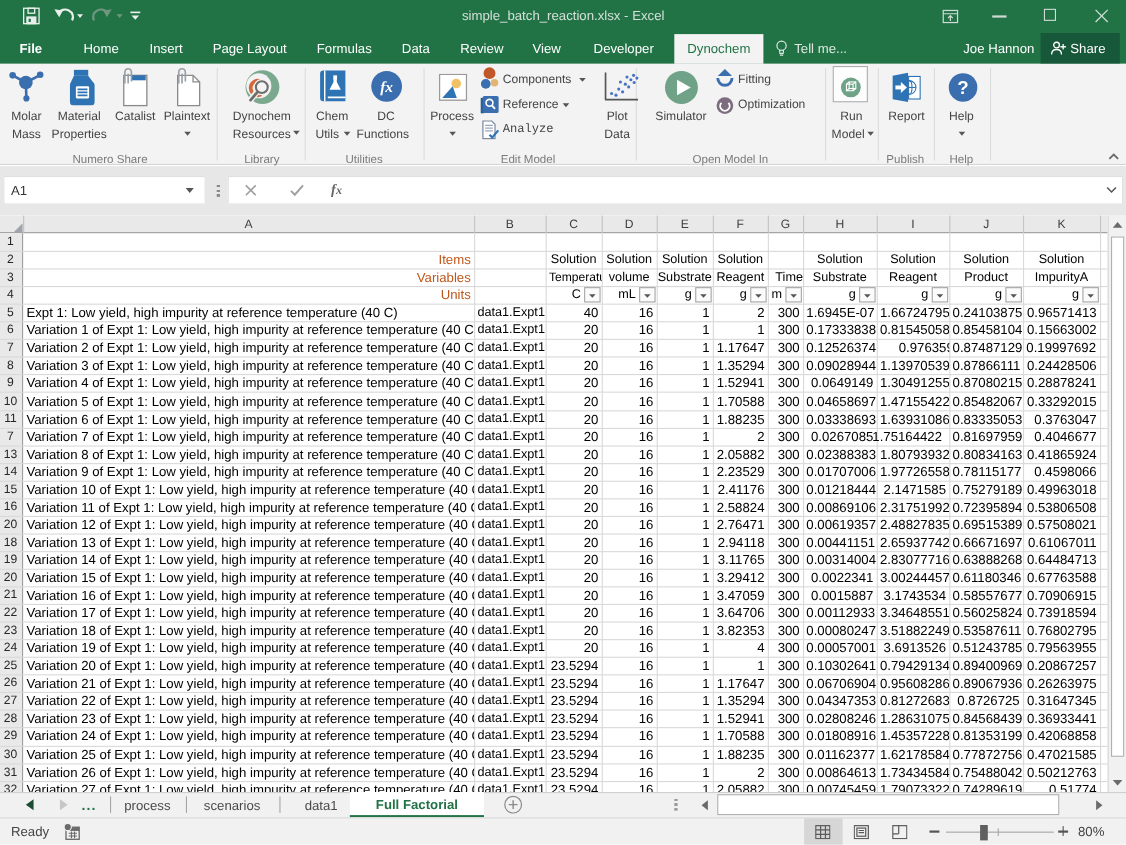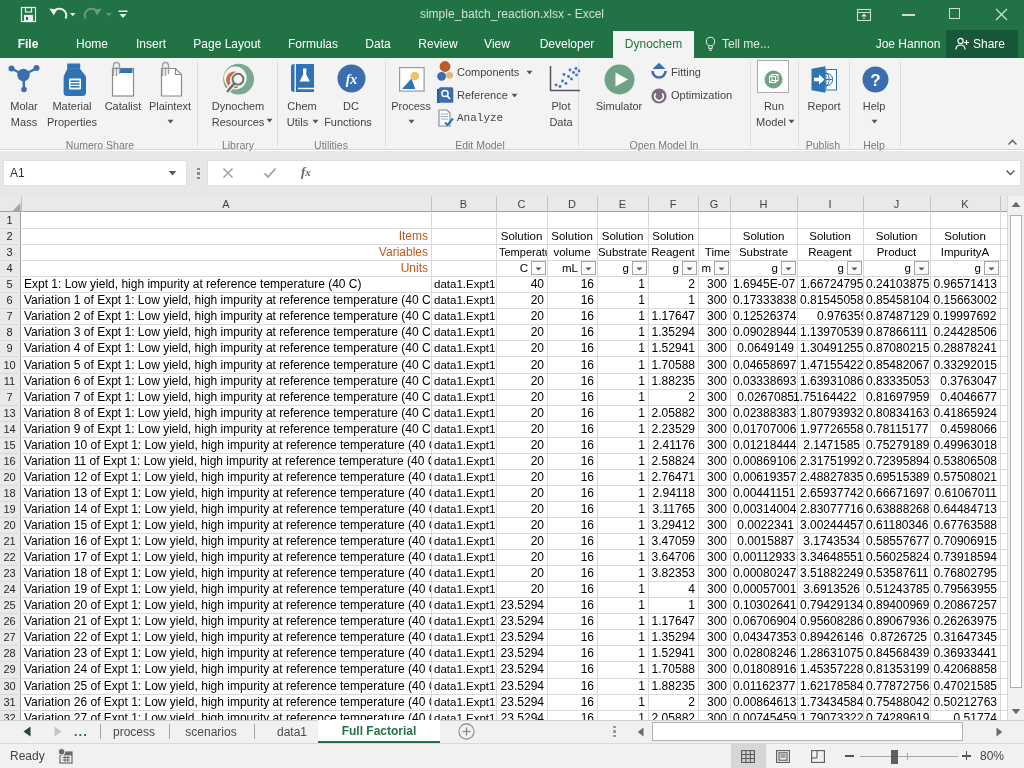--- a/index.html
+++ b/index.html
@@ -720,21 +720,21 @@
 <div class="ab" style="left:863px;top:613.2px;width:67px;height:16.1px;text-align:right;padding-right:3px;padding-left:3px;font-size:12px;color:#000;line-height:16.1px;white-space:nowrap;overflow:hidden;">0.89067936</div>
 <div class="ab" style="left:930px;top:613.2px;width:70px;height:16.1px;text-align:right;padding-right:3px;padding-left:3px;font-size:12px;color:#000;line-height:16.1px;white-space:nowrap;overflow:hidden;">0.26263975</div>
 <div class="ab" style="left:21px;top:629.3px;width:410px;height:16.1px;text-align:left;padding-right:3px;padding-left:3px;font-size:12px;color:#000;line-height:16.1px;white-space:nowrap;overflow:hidden;">Variation 22 of Expt 1: Low yield, high impurity at reference temperature (40 C)</div>
 <div class="ab" style="left:431px;top:629.3px;width:65px;height:16.1px;text-align:left;padding-right:3px;padding-left:3px;font-size:12px;color:#000;line-height:16.1px;white-space:nowrap;overflow:hidden;font-size:11.5px;">data1.Expt1</div>
 <div class="ab" style="left:496px;top:629.3px;width:51px;height:16.1px;text-align:right;padding-right:3px;padding-left:3px;font-size:12px;color:#000;line-height:16.1px;white-space:nowrap;overflow:hidden;">23.5294</div>
 <div class="ab" style="left:547px;top:629.3px;width:50px;height:16.1px;text-align:right;padding-right:3px;padding-left:3px;font-size:12px;color:#000;line-height:16.1px;white-space:nowrap;overflow:hidden;">16</div>
 <div class="ab" style="left:597px;top:629.3px;width:51px;height:16.1px;text-align:right;padding-right:3px;padding-left:3px;font-size:12px;color:#000;line-height:16.1px;white-space:nowrap;overflow:hidden;">1</div>
 <div class="ab" style="left:648px;top:629.3px;width:50px;height:16.1px;text-align:right;padding-right:3px;padding-left:3px;font-size:12px;color:#000;line-height:16.1px;white-space:nowrap;overflow:hidden;">1.35294</div>
 <div class="ab" style="left:698px;top:629.3px;width:32px;height:16.1px;text-align:right;padding-right:3px;padding-left:3px;font-size:12px;color:#000;line-height:16.1px;white-space:nowrap;overflow:hidden;">300</div>
 <div class="ab" style="left:730px;top:629.3px;width:67px;height:16.1px;text-align:right;padding-right:3px;padding-left:3px;font-size:12px;color:#000;line-height:16.1px;white-space:nowrap;overflow:hidden;">0.04347353</div>
-<div class="ab" style="left:797px;top:629.3px;width:66px;height:16.1px;text-align:right;padding-right:3px;padding-left:3px;font-size:12px;color:#000;line-height:16.1px;white-space:nowrap;overflow:hidden;">0.89426146</div>
+<div class="ab" style="left:797px;top:629.3px;width:66px;height:16.1px;text-align:right;padding-right:3px;padding-left:3px;font-size:12px;color:#000;line-height:16.1px;white-space:nowrap;overflow:hidden;">0.81272683</div>
 <div class="ab" style="left:863px;top:629.3px;width:67px;height:16.1px;text-align:right;padding-right:3px;padding-left:3px;font-size:12px;color:#000;line-height:16.1px;white-space:nowrap;overflow:hidden;">0.8726725</div>
 <div class="ab" style="left:930px;top:629.3px;width:70px;height:16.1px;text-align:right;padding-right:3px;padding-left:3px;font-size:12px;color:#000;line-height:16.1px;white-space:nowrap;overflow:hidden;">0.31647345</div>
 <div class="ab" style="left:21px;top:645.4px;width:410px;height:16.1px;text-align:left;padding-right:3px;padding-left:3px;font-size:12px;color:#000;line-height:16.1px;white-space:nowrap;overflow:hidden;">Variation 23 of Expt 1: Low yield, high impurity at reference temperature (40 C)</div>
 <div class="ab" style="left:431px;top:645.4px;width:65px;height:16.1px;text-align:left;padding-right:3px;padding-left:3px;font-size:12px;color:#000;line-height:16.1px;white-space:nowrap;overflow:hidden;font-size:11.5px;">data1.Expt1</div>
 <div class="ab" style="left:496px;top:645.4px;width:51px;height:16.1px;text-align:right;padding-right:3px;padding-left:3px;font-size:12px;color:#000;line-height:16.1px;white-space:nowrap;overflow:hidden;">23.5294</div>
 <div class="ab" style="left:547px;top:645.4px;width:50px;height:16.1px;text-align:right;padding-right:3px;padding-left:3px;font-size:12px;color:#000;line-height:16.1px;white-space:nowrap;overflow:hidden;">16</div>
 <div class="ab" style="left:597px;top:645.4px;width:51px;height:16.1px;text-align:right;padding-right:3px;padding-left:3px;font-size:12px;color:#000;line-height:16.1px;white-space:nowrap;overflow:hidden;">1</div>
 <div class="ab" style="left:648px;top:645.4px;width:50px;height:16.1px;text-align:right;padding-right:3px;padding-left:3px;font-size:12px;color:#000;line-height:16.1px;white-space:nowrap;overflow:hidden;">1.52941</div>
 <div class="ab" style="left:698px;top:645.4px;width:32px;height:16.1px;text-align:right;padding-right:3px;padding-left:3px;font-size:12px;color:#000;line-height:16.1px;white-space:nowrap;overflow:hidden;">300</div>
 <div class="ab" style="left:730px;top:645.4px;width:67px;height:16.1px;text-align:right;padding-right:3px;padding-left:3px;font-size:12px;color:#000;line-height:16.1px;white-space:nowrap;overflow:hidden;">0.02808246</div>

